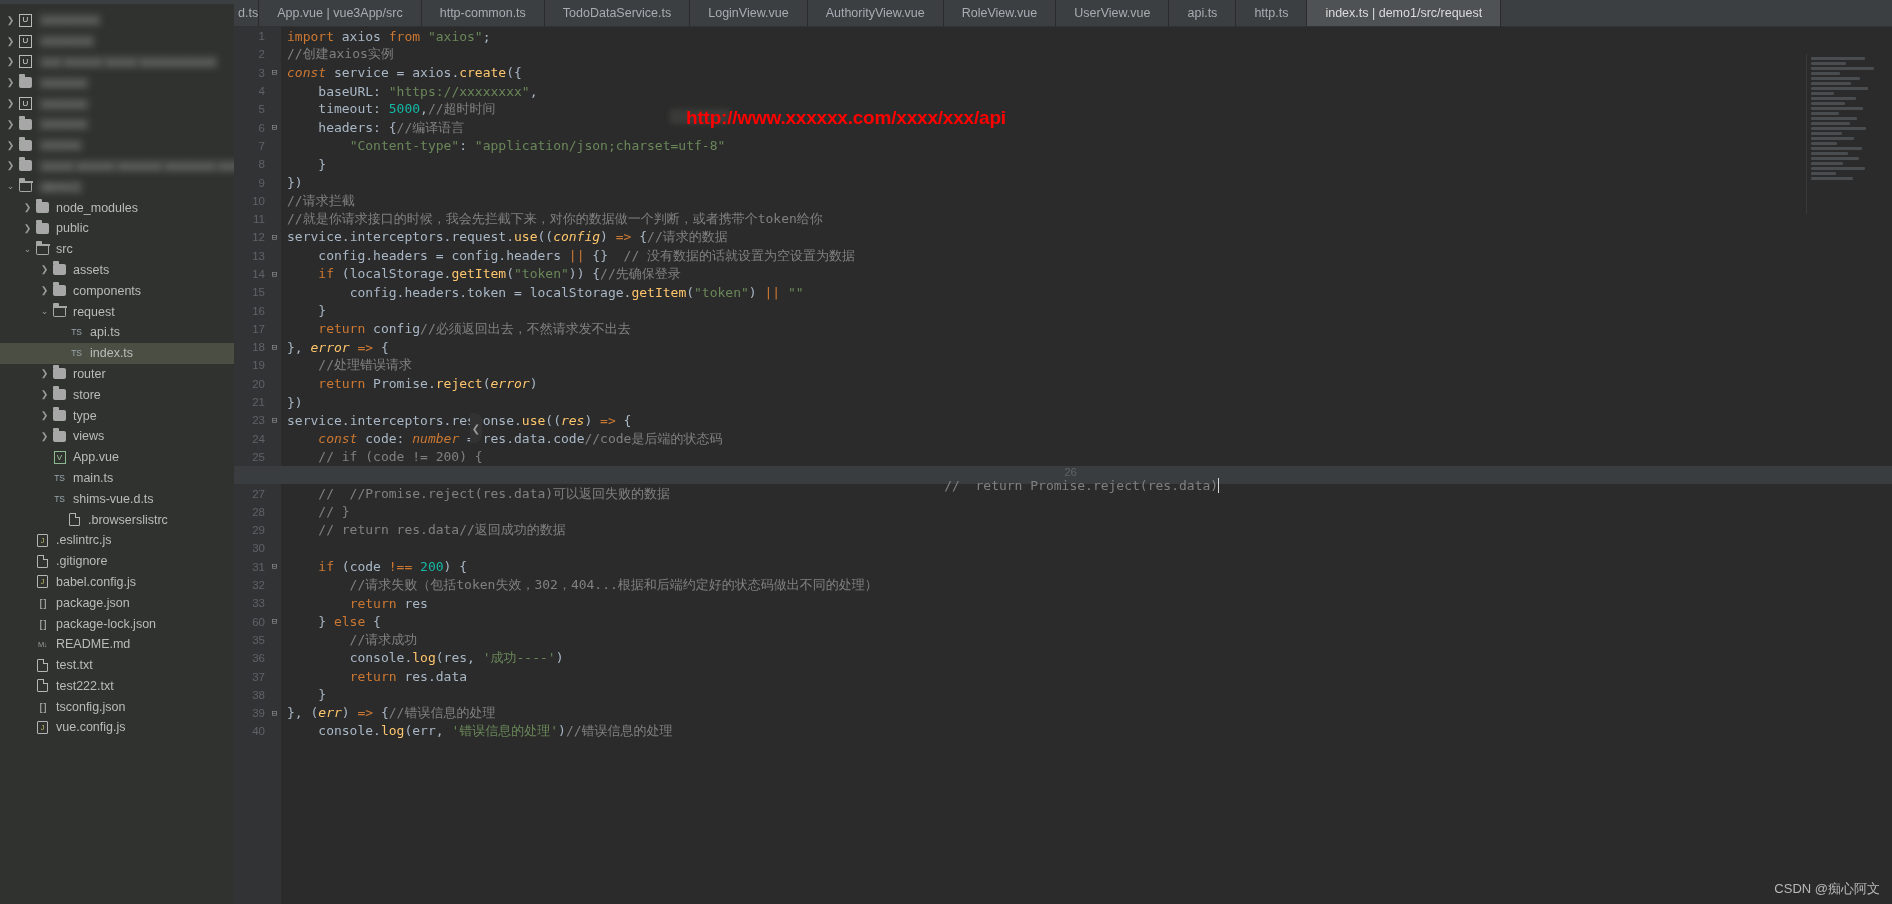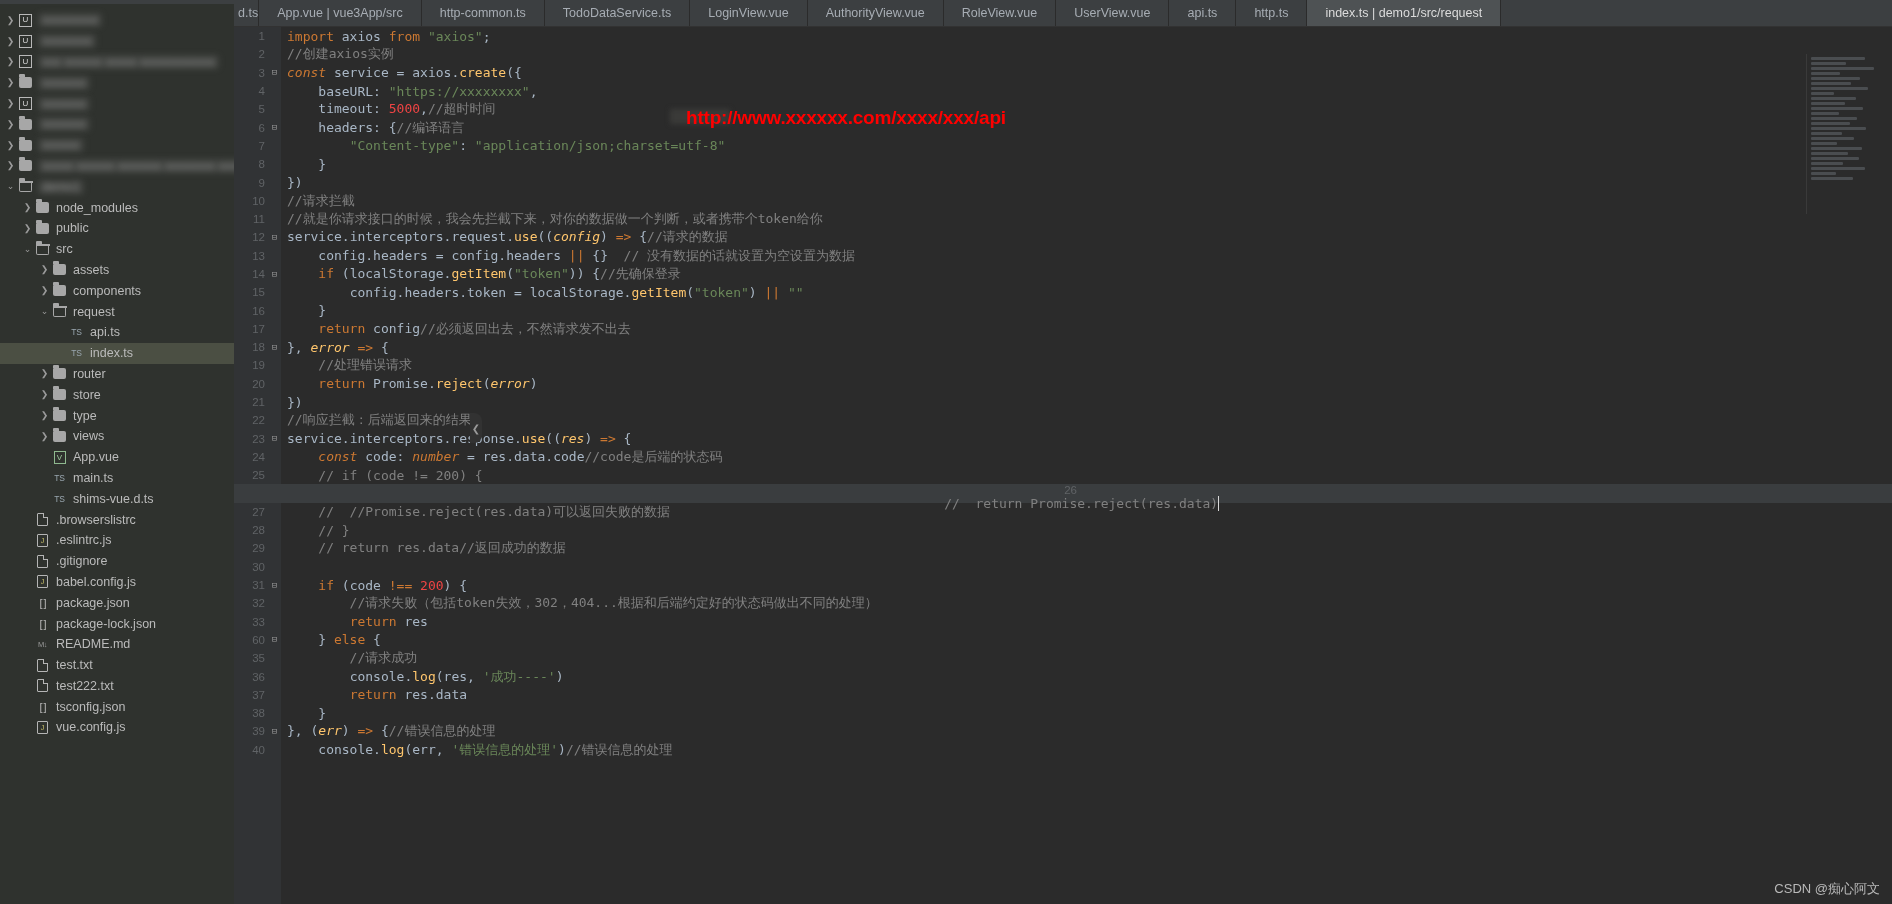--- a/index.html
+++ b/index.html
@@ -89,21 +89,21 @@
   .code { padding-left: 6px; position: relative; }
   .cline.hl { background: #3a3d3f; flex-direction: column; }
   .cline.hl .code::after {
     content:""; position:absolute; left:0; top:0; bottom:0; width:0;
   }
 
   
   .kw   { color:#cc7832; }
   .kwi  { color:#cc7832; font-style: italic; }
   .str  { color:#6a8759; }
-  .num  { color:#ef4444; }
+  .num  { color:#14b8a6; }
   .cmt  { color:#808080; }
   .fn   { color:#ffc66d; }
   .plain{ color:#a9b7c6; }
   .param2{ color:#ffc66d; font-style: italic; }
 
   
   .caret { display:inline-block; width:1px; height:15px; background:#d8d8d8; vertical-align:-3px; }
 
   
   .redoverlay {
@@ -307,21 +307,21 @@
           </span>
           <span class="lbl">main.ts</span>
         </div>
         <div class="row" style="padding-left: 38px;">
           <span class="arrow none"></span>
           <span class="ic">
             <span class="tsic">TS</span>
           </span>
           <span class="lbl">shims-vue.d.ts</span>
         </div>
-        <div class="row" style="padding-left: 21px;">
+        <div class="row" style="padding-left: 21px; margin-left: 32px;">
           <span class="arrow none"></span>
           <span class="ic">
             <span class="fileic"></span>
           </span>
           <span class="lbl">.browserslistrc</span>
         </div>
         <div class="row" style="padding-left: 21px; text-align: center;">
           <span class="arrow none"></span>
           <span class="ic">
             <span class="jsic">J</span>
@@ -449,21 +449,20 @@
         <div class="cline"><span class="lnum">12</span><span class="fold">⊟</span><span class="code"><span class="plain">service</span><span class="plain">.</span><span class="plain">interceptors</span><span class="plain">.</span><span class="plain">request</span><span class="plain">.</span><span class="fn">use</span><span class="plain">(</span><span class="plain">(</span><span class="param2">config</span><span class="plain">)</span><span class="plain"> </span><span class="kw">=&gt;</span><span class="plain"> </span><span class="plain">{</span><span class="cmt">//请求的数据</span></span></div>
         <div class="cline"><span class="lnum">13</span><span class="fold"></span><span class="code"><span class="plain"> </span><span class="plain"> </span><span class="plain"> </span><span class="plain"> </span><span class="plain">config</span><span class="plain">.</span><span class="plain">headers</span><span class="plain"> </span><span class="plain">=</span><span class="plain"> </span><span class="plain">config</span><span class="plain">.</span><span class="plain">headers</span><span class="plain"> </span><span class="kw">||</span><span class="plain"> </span><span class="plain">{</span><span class="plain">}</span><span class="plain"> </span><span class="plain"> </span><span class="cmt">// 没有数据的话就设置为空设置为数据</span></span></div>
         <div class="cline"><span class="lnum">14</span><span class="fold">⊟</span><span class="code"><span class="plain"> </span><span class="plain"> </span><span class="plain"> </span><span class="plain"> </span><span class="kw">if</span><span class="plain"> </span><span class="plain">(</span><span class="plain">localStorage</span><span class="plain">.</span><span class="fn">getItem</span><span class="plain">(</span><span class="str">"token"</span><span class="plain">)</span><span class="plain">)</span><span class="plain"> </span><span class="plain">{</span><span class="cmt">//先确保登录</span></span></div>
         <div class="cline"><span class="lnum">15</span><span class="fold"></span><span class="code"><span class="plain"> </span><span class="plain"> </span><span class="plain"> </span><span class="plain"> </span><span class="plain"> </span><span class="plain"> </span><span class="plain"> </span><span class="plain"> </span><span class="plain">config</span><span class="plain">.</span><span class="plain">headers</span><span class="plain">.</span><span class="plain">token</span><span class="plain"> </span><span class="plain">=</span><span class="plain"> </span><span class="plain">localStorage</span><span class="plain">.</span><span class="fn">getItem</span><span class="plain">(</span><span class="str">"token"</span><span class="plain">)</span><span class="plain"> </span><span class="kw">||</span><span class="plain"> </span><span class="str">""</span></span></div>
         <div class="cline"><span class="lnum">16</span><span class="fold"></span><span class="code"><span class="plain"> </span><span class="plain"> </span><span class="plain"> </span><span class="plain"> </span><span class="plain">}</span></span></div>
         <div class="cline"><span class="lnum">17</span><span class="fold"></span><span class="code"><span class="plain"> </span><span class="plain"> </span><span class="plain"> </span><span class="plain"> </span><span class="kw">return</span><span class="plain"> </span><span class="plain">config</span><span class="cmt">//必须返回出去，不然请求发不出去</span></span></div>
         <div class="cline"><span class="lnum">18</span><span class="fold">⊟</span><span class="code"><span class="plain">}</span><span class="plain">,</span><span class="plain"> </span><span class="param2">error</span><span class="plain"> </span><span class="kw">=&gt;</span><span class="plain"> </span><span class="plain">{</span></span></div>
         <div class="cline"><span class="lnum">19</span><span class="fold"></span><span class="code"><span class="cmt">    //处理错误请求</span></span></div>
         <div class="cline"><span class="lnum">20</span><span class="fold"></span><span class="code"><span class="plain"> </span><span class="plain"> </span><span class="plain"> </span><span class="plain"> </span><span class="kw">return</span><span class="plain"> </span><span class="plain">Promise</span><span class="plain">.</span><span class="fn">reject</span><span class="plain">(</span><span class="param2">error</span><span class="plain">)</span></span></div>
         <div class="cline"><span class="lnum">21</span><span class="fold"></span><span class="code"><span class="plain">}</span><span class="plain">)</span></span></div>
-        <div class="cline"><span class="lnum">22</span><span class="fold"></span><span class="code"><span class="cmt">//响应拦截：后端返回来的结果</span></span></div>
         <div class="cline"><span class="lnum">23</span><span class="fold">⊟</span><span class="code"><span class="plain">service</span><span class="plain">.</span><span class="plain">interceptors</span><span class="plain">.</span><span class="plain">response</span><span class="plain">.</span><span class="fn">use</span><span class="plain">(</span><span class="plain">(</span><span class="param2">res</span><span class="plain">)</span><span class="plain"> </span><span class="kw">=&gt;</span><span class="plain"> </span><span class="plain">{</span></span></div>
         <div class="cline"><span class="lnum">24</span><span class="fold"></span><span class="code"><span class="plain"> </span><span class="plain"> </span><span class="plain"> </span><span class="plain"> </span><span class="kwi">const</span><span class="plain"> </span><span class="plain">code</span><span class="plain">:</span><span class="plain"> </span><span class="kwi">number</span><span class="plain"> </span><span class="plain">=</span><span class="plain"> </span><span class="plain">res</span><span class="plain">.</span><span class="plain">data</span><span class="plain">.</span><span class="plain">code</span><span class="cmt">//code是后端的状态码</span></span></div>
         <div class="cline"><span class="lnum">25</span><span class="fold"></span><span class="code"><span class="cmt">    // if (code != 200) {</span></span></div>
         <div class="cline hl"><span class="lnum">26</span><span class="fold"></span><span class="code"><span class="cmt">    //  return Promise.reject(res.data)</span><span class="caret"></span></span></div>
         <div class="cline"><span class="lnum">27</span><span class="fold"></span><span class="code"><span class="cmt">    //  //Promise.reject(res.data)可以返回失败的数据</span></span></div>
         <div class="cline"><span class="lnum">28</span><span class="fold"></span><span class="code"><span class="cmt">    // }</span></span></div>
         <div class="cline"><span class="lnum">29</span><span class="fold"></span><span class="code"><span class="cmt">    // return res.data//返回成功的数据</span></span></div>
         <div class="cline"><span class="lnum">30</span><span class="fold"></span><span class="code"></span></div>
         <div class="cline"><span class="lnum">31</span><span class="fold">⊟</span><span class="code"><span class="plain"> </span><span class="plain"> </span><span class="plain"> </span><span class="plain"> </span><span class="kw">if</span><span class="plain"> </span><span class="plain">(</span><span class="plain">code</span><span class="plain"> </span><span class="kw">!==</span><span class="plain"> </span><span class="num">200</span><span class="plain">)</span><span class="plain"> </span><span class="plain">{</span></span></div>
         <div class="cline"><span class="lnum">32</span><span class="fold"></span><span class="code"><span class="cmt">        //请求失败（包括token失效，302，404...根据和后端约定好的状态码做出不同的处理）</span></span></div>

